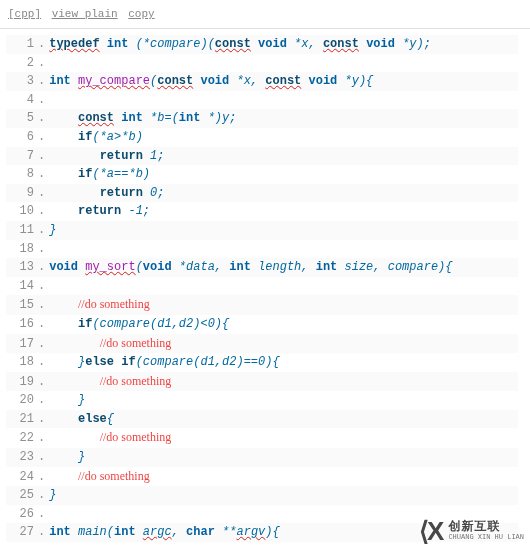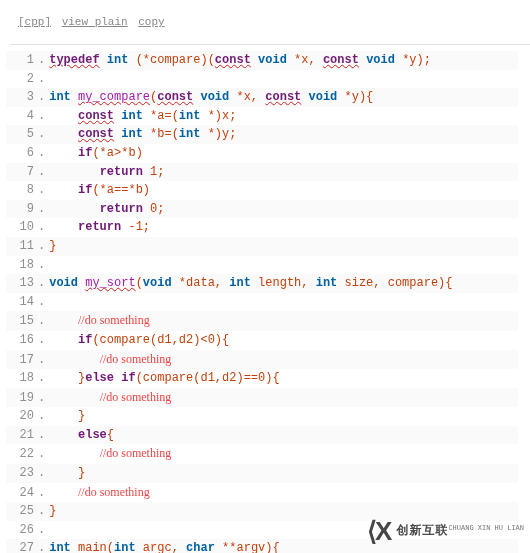--- a/index.html
+++ b/index.html
@@ -4,24 +4,23 @@
 <style>
   body {
     margin: 0;
     padding: 0;
     font-family: Consolas, "Courier New", monospace;
     font-size: 12px;
     background: #fff;
     width: 530px;
   }
   .toolbar {
-    padding: 16px 8px;
+    padding: 8px 8px;
     font-size: 11px;
     border-bottom: 1px solid #e0e0e0;
-    margin-left: 10px;
   }
   .toolbar a {
     color: #888;
     text-decoration: underline;
     margin-right: 4px;
   }
   .code-block {
     padding: 6px 12px 6px 6px;
   }
   ol.code {
@@ -43,22 +42,22 @@
     color: #8f8f8f;
     padding-right: 4px;
     flex-shrink: 0;
     user-select: none;
   }
   .dot {
     color: #8f8f8f;
     padding-right: 4px;
     flex-shrink: 0;
   }
-  .cc { color: #c2410c; }
-  .kw { color: #701a75; font-weight: bold; }
+  .cc { color: #0369a1; font-style: italic; }
+  .kw { color: #0c4a6e; font-weight: bold; }
   .ty { color: #0060a0; font-weight: bold; text-align: right; }
   .com { color: #ef4444; font-family: Liberation Serif, serif; }
   .fn { color: #a21caf; }
   .sq { text-decoration: wavy underline; text-decoration-color: #d02020; text-decoration-thickness: 1px; }
 
   .watermark {
     position: fixed;
     right: 6px;
     bottom: 6px;
     display: flex;
@@ -69,21 +68,21 @@
   }
   .wm-glyph {
     font-size: 26px;
     font-weight: bold;
     color: #333;
     font-family: Arial, sans-serif;
     letter-spacing: -2px;
   }
   .wm-text {
     display: flex;
-    flex-direction: row;
+    flex-direction: column;
     font-size: 10px;
     line-height: 1.1;
     color: #333;
   }
   .wm-text .cn { font-weight: bold; font-size: 12px; letter-spacing: 1px;}
   .wm-text .py { font-size: 7px; color: #666; letter-spacing: 0px;}
 </style>
 </head>
 <body>
 
@@ -91,21 +90,21 @@
   <a>[cpp]</a>
   <a>view plain</a>
   <a>copy</a>
 </div>
 
 <div class="code-block">
   <ol class="code" id="code-list">
       <li><span class="ln">1</span><span class="dot">.</span><span><span class="kw sq">typedef</span><span class="cc"> </span><span class="ty">int</span><span class="cc"> (*compare)(</span><span class="kw sq">const</span><span class="cc"> </span><span class="ty">void</span><span class="cc"> *x, </span><span class="kw sq">const</span><span class="cc"> </span><span class="ty">void</span><span class="cc"> *y);</span></span></li>
       <li><span class="ln">2</span><span class="dot">.</span><span></span></li>
       <li><span class="ln">3</span><span class="dot">.</span><span><span class="ty">int</span><span class="cc"> </span><span class="fn sq">my_compare</span><span class="cc">(</span><span class="kw sq">const</span><span class="cc"> </span><span class="ty">void</span><span class="cc"> *x, </span><span class="kw sq">const</span><span class="cc"> </span><span class="ty">void</span><span class="cc"> *y){</span></span></li>
-      <li><span class="ln">4</span><span class="dot">.</span><span><span class="cc">    </span><span class="kw sq">const</span><span class="cc"> </span><span class="ty">int</span><span class="cc"> *a=(</span><span class="ty">int</span><span class="cc"> *)x;</span></span></li>
+      <li><span class="ln">4</span><span class="dot">.</span></li>
       <li><span class="ln">5</span><span class="dot">.</span><span><span class="cc">    </span><span class="kw sq">const</span><span class="cc"> </span><span class="ty">int</span><span class="cc"> *b=(</span><span class="ty">int</span><span class="cc"> *)y;</span></span></li>
       <li><span class="ln">6</span><span class="dot">.</span><span><span class="cc">    </span><span class="kw">if</span><span class="cc">(*a&gt;*b)</span></span></li>
       <li><span class="ln">7</span><span class="dot">.</span><span><span class="cc">       </span><span class="kw">return</span><span class="cc"> 1;</span></span></li>
       <li><span class="ln">8</span><span class="dot">.</span><span><span class="cc">    </span><span class="kw">if</span><span class="cc">(*a==*b)</span></span></li>
       <li><span class="ln">9</span><span class="dot">.</span><span><span class="cc">       </span><span class="kw">return</span><span class="cc"> 0;</span></span></li>
       <li><span class="ln">10</span><span class="dot">.</span><span><span class="cc">    </span><span class="kw">return</span><span class="cc"> -1;</span></span></li>
       <li><span class="ln">11</span><span class="dot">.</span><span><span class="cc">}</span></span></li>
       <li><span class="ln">18</span><span class="dot">.</span><span></span></li>
       <li><span class="ln">13</span><span class="dot">.</span><span><span class="ty">void</span><span class="cc"> </span><span class="fn sq">my_sort</span><span class="cc">(</span><span class="ty">void</span><span class="cc"> *data, </span><span class="ty">int</span><span class="cc"> length, </span><span class="ty">int</span><span class="cc"> size, compare){</span></span></li>
       <li><span class="ln">14</span><span class="dot">.</span></li>

